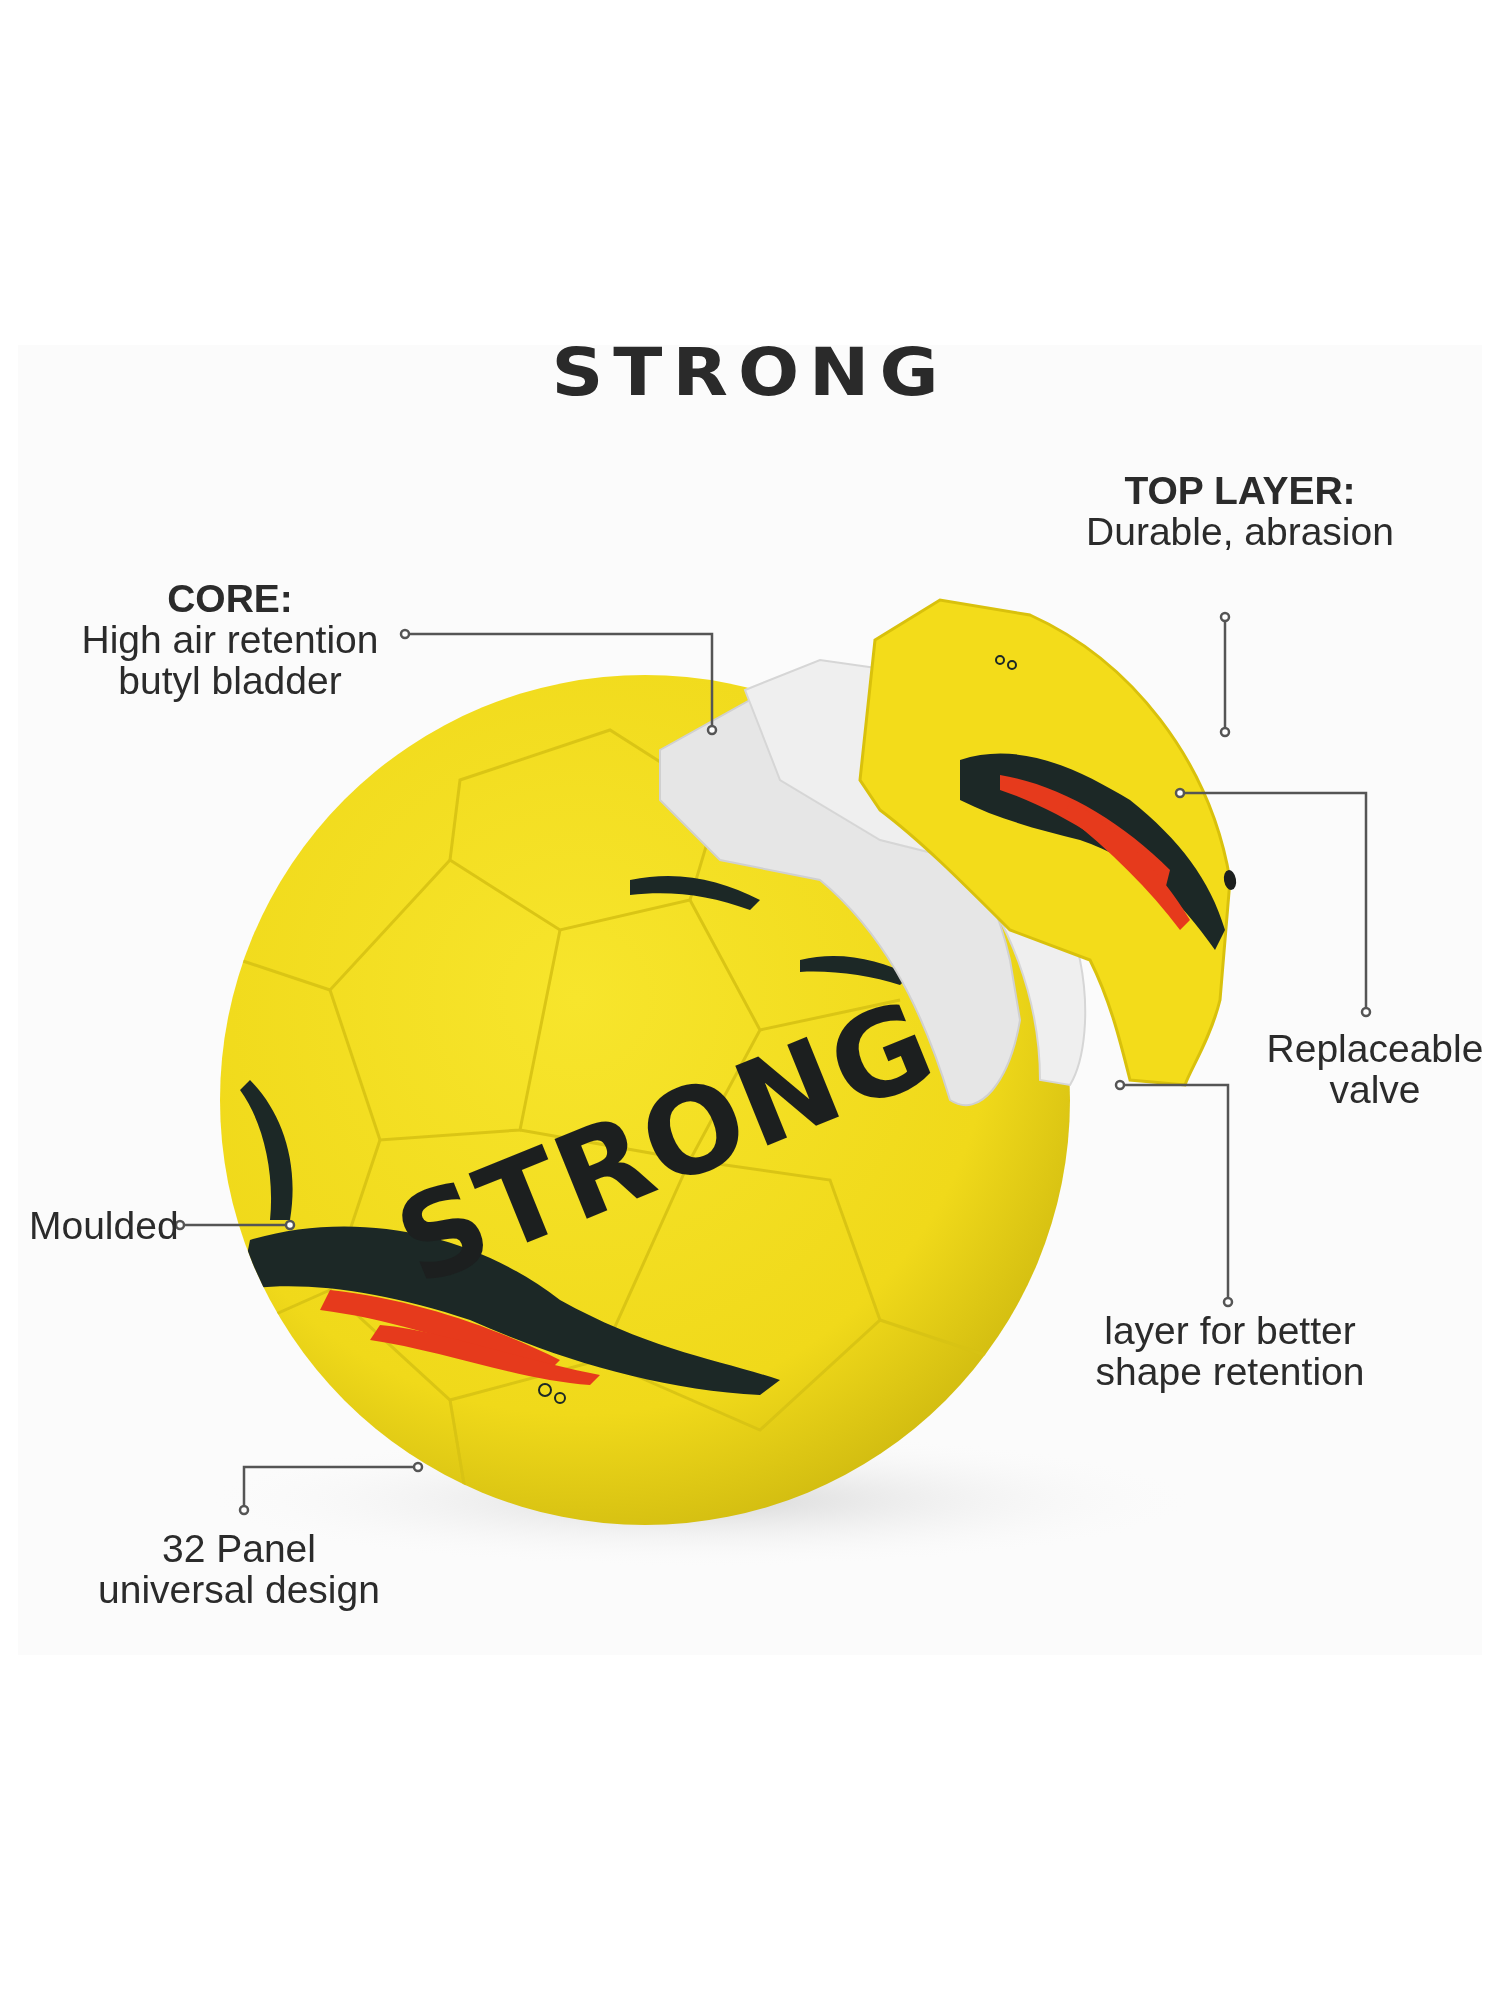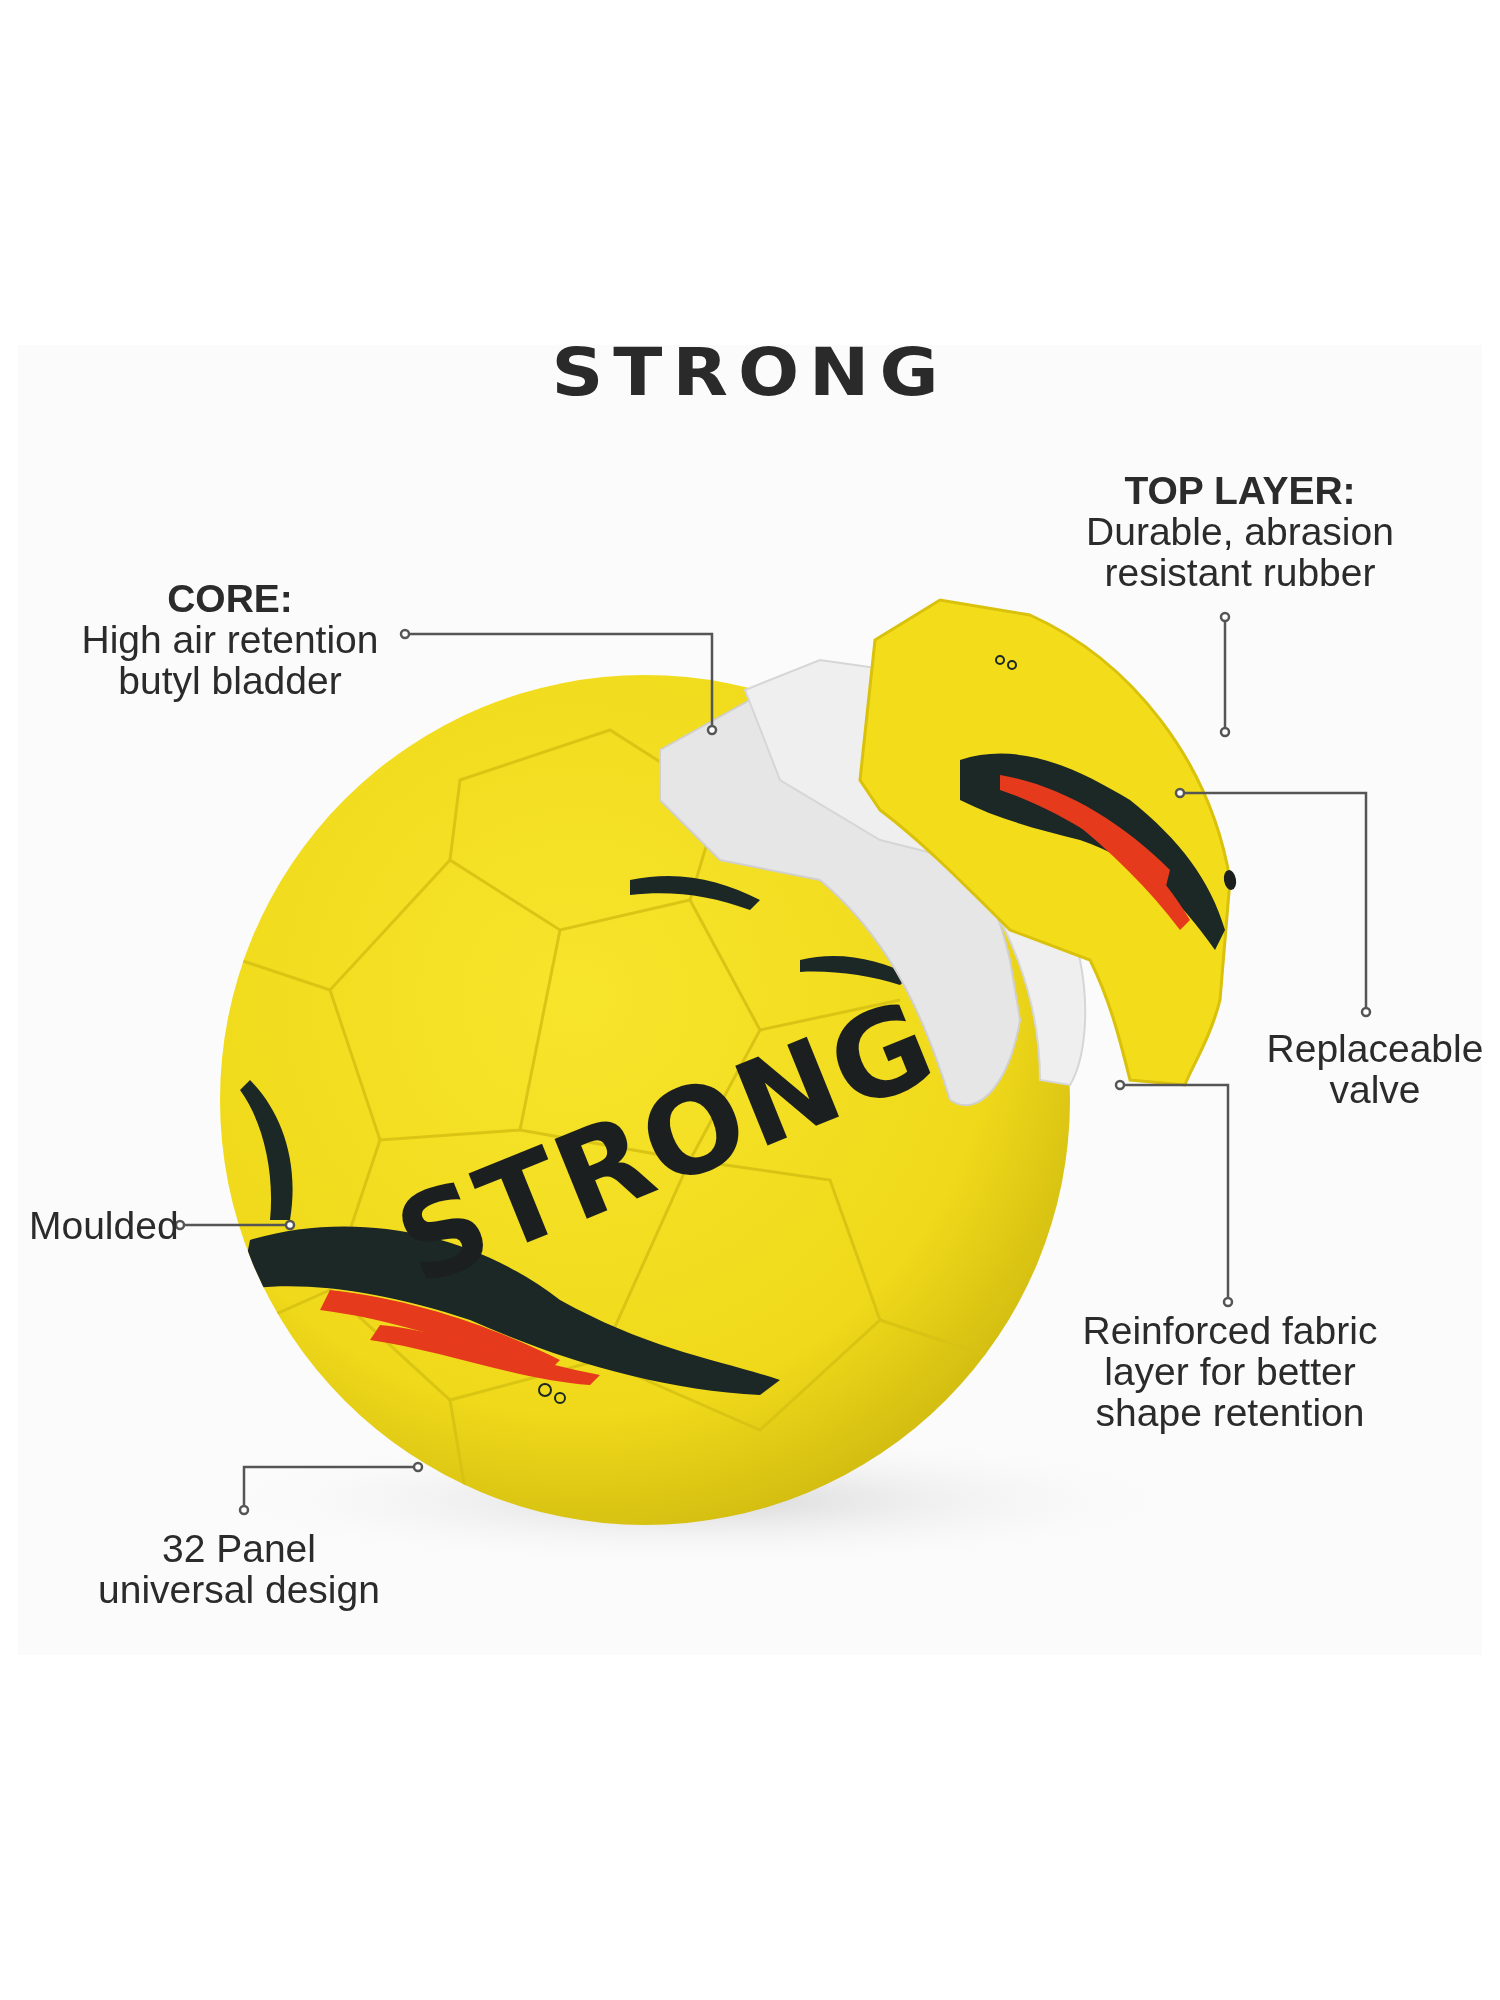--- a/index.html
+++ b/index.html
@@ -115,34 +115,32 @@
 
 <div class="label" style="left:80px;top:578px;width:300px;">
   <span class="head">CORE:</span>
   <span>High air retention</span>
   <span>butyl bladder</span>
 </div>
 
 <div class="label" style="left:1070px;top:470px;width:340px;">
   <span class="head">TOP LAYER:</span>
   <span>Durable, abrasion</span>
-  <span>resistant rubber</span>
 </div>
 
 <div class="label" style="left:1250px;top:1028px;width:250px;">
   <span>Replaceable</span>
   <span>valve</span>
 </div>
 
 <div class="label" style="left:18px;top:1205px;width:150px;text-align:left;margin-left:11px;">
   <span>Moulded</span>
 </div>
 
 <div class="label" style="left:1070px;top:1310px;width:320px;">
-  <span>Reinforced fabric</span>
   <span>layer for better</span>
   <span>shape retention</span>
 </div>
 
 <div class="label" style="left:94px;top:1528px;width:290px;">
   <span>32 Panel</span>
   <span>universal design</span>
 </div>
 
 </body></html>

